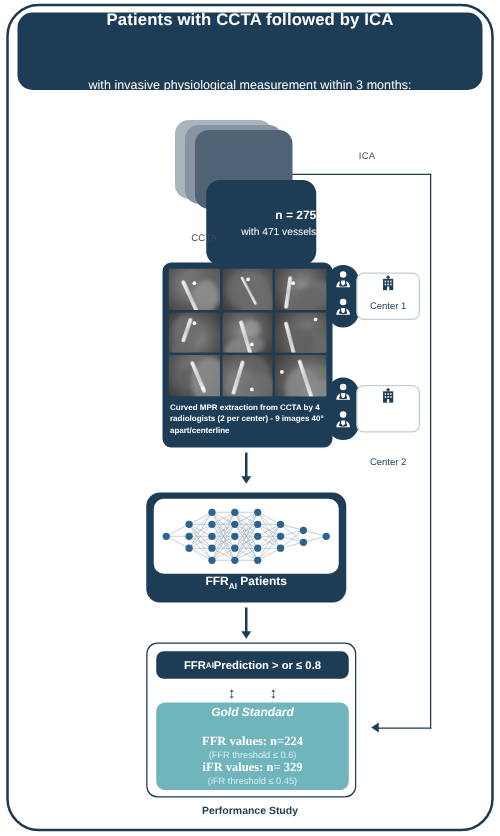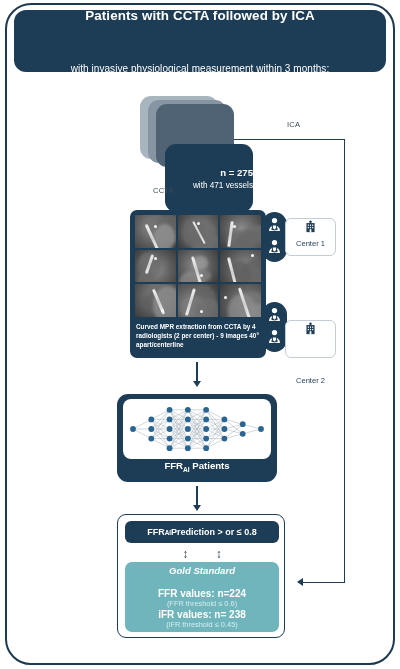--- a/index.html
+++ b/index.html
@@ -219,21 +219,21 @@
     background: #6fb5bb;
     border-radius: 7px;
     display: flex; flex-direction: column;
     align-items: center; justify-content: center;
     color: #ffffff;
   }
   .gold-title {
     font-size: 9.6px; font-style: italic; font-weight: bold;
     margin-bottom: 12px;
   }
-  .gold-main { font-size: 10px; font-weight: bold; }
+  .gold-main { font-size: 10px; font-weight: bold; font-family: Liberation Serif, serif; }
   .gold-note { font-size: 7.4px; color: #d5eef0; margin-bottom: 1px; }
   .perf-study {
     position: absolute;
     left: 0; top: 643px; width: 400px;
     text-align: center;
     font-size: 8.4px; font-weight: bold;
     color: #1d3c55;
   }
 </style>
 </head>
@@ -388,21 +388,21 @@
     <span>
       <svg width="17" height="17" viewBox="0 0 24 24">
         <circle cx="12" cy="6.4" r="3.7" fill="#ffffff"></circle>
         <path d="M4.3 21c0-4.6 3.4-7.6 7.7-7.6s7.7 3 7.7 7.6z" fill="#ffffff"></path>
         <path d="M9 13.6v3.1a3 3 0 0 0 6 0v-3.1" stroke="#1d3c55" stroke-width="1.5" fill="none"></path>
         <circle cx="9" cy="18.5" r="1.5" fill="#1d3c55"></circle>
         <circle cx="15" cy="18.5" r="1.5" fill="#1d3c55"></circle>
       </svg>
     </span>
   </div>
-  <div class="center-card" style="left:285px; top:320px;gap:36px;">
+  <div class="center-card" style="left:285px; top:308px;gap:36px;">
     <span>
       <svg width="15" height="15" viewBox="0 0 24 24">
         <rect x="5.5" y="6.5" width="13" height="14.5" fill="#1d3c55"></rect>
         <rect x="11" y="2.4" width="2" height="4.3" fill="#1d3c55"></rect>
         <rect x="9.8" y="3.6" width="4.4" height="1.9" fill="#1d3c55"></rect>
         <rect x="7.6" y="8.8" width="1.8" height="2.2" fill="#ffffff"></rect>
         <rect x="11.1" y="8.8" width="1.8" height="2.2" fill="#ffffff"></rect>
         <rect x="14.6" y="8.8" width="1.8" height="2.2" fill="#ffffff"></rect>
         <rect x="7.6" y="12.6" width="1.8" height="2.2" fill="#ffffff"></rect>
         <rect x="11.1" y="12.6" width="1.8" height="2.2" fill="#ffffff"></rect>
@@ -550,19 +550,20 @@
         <span> Prediction &gt; or ≤ 0.8</span>
       </div>
     <div class="dbl-arrows">
       <span class="dbl-arrow">↕</span>
       <span class="dbl-arrow">↕</span>
     </div>
     <div class="gold-box">
       <div class="gold-title">Gold Standard</div>
       <div class="gold-main">FFR values: n=224</div>
       <div class="gold-note">(FFR threshold ≤ 0.6)</div>
-      <div class="gold-main">iFR values: n= 238</div>
+      <div class="gold-main">iFR values: n= 329</div>
       <div class="gold-note">(iFR threshold ≤ 0.45)</div>
     </div>
   </div>
 
+  <div class="perf-study">Performance Study</div>
 
 </div>
 
 </body></html>

